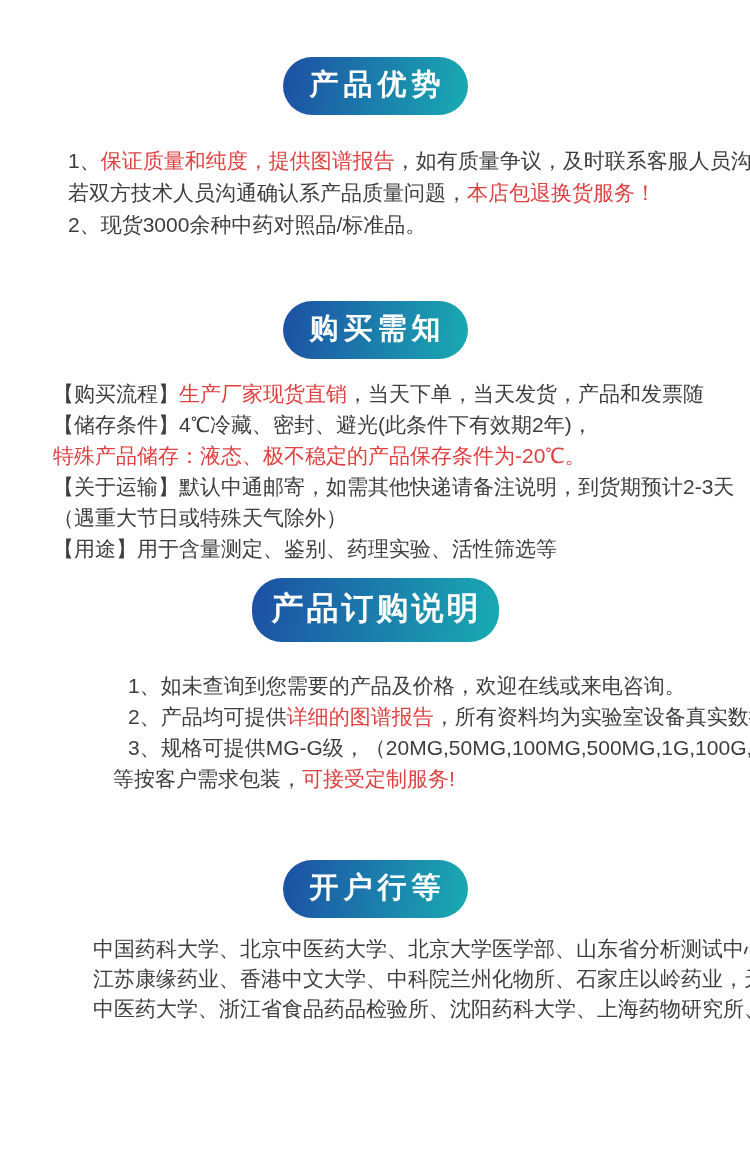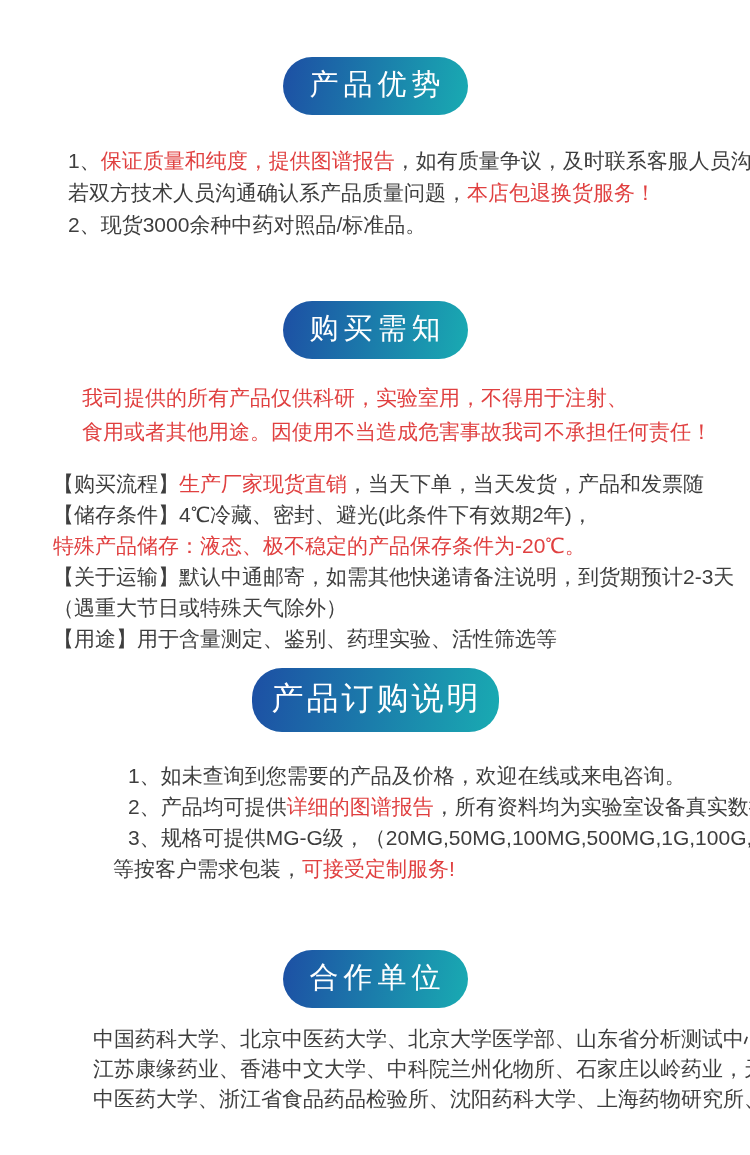--- a/index.html
+++ b/index.html
@@ -9,21 +9,21 @@
     height: 1155px;
     overflow: hidden;
     background: #ffffff;
     font-family: "Liberation Sans", sans-serif;
     color: var(--body-text, #3e3e3e);
   }
   .banner {
     margin: 0 auto;
     width: max-content;
     color: #ffffff;
-    font-weight: normal;
+    font-weight: bold;
     font-size: 29px;
     letter-spacing: 5px;
     padding: 8px 22px 10px 27px;
     border-radius: 30px;
     background: linear-gradient(100deg, var(--banner-gradient-left, #1d4fa4), var(--banner-gradient-right, #19abb2));
     text-align: center;
   }
   .banner--wide {
     font-size: 32px;
     letter-spacing: 3px;
@@ -60,24 +60,20 @@
     <div class="banner banner1">产品优势</div>
     <div class="txt adv-body">
       <p><span>1、</span><span class="red">保证质量和纯度，提供图谱报告</span><span>，如有质量争议，及时联系客服人员沟通，</span></p>
       <p><span>若双方技术人员沟通确认系产品质量问题，</span><span class="red">本店包退换货服务！</span></p>
       <p><span>2、现货3000余种中药对照品/标准品。</span></p>
     </div>
   </section>
 
   <section>
     <div class="banner banner2">购买需知</div>
-    <div class="txt warning">
-      <p><span class="red">我司提供的所有产品仅供科研，实验室用，不得用于注射、</span></p>
-      <p><span class="red">食用或者其他用途。因使用不当造成危害事故我司不承担任何责任！</span></p>
-    </div>
     <div class="txt details">
       <p><span>【购买流程】</span><span class="red">生产厂家现货直销</span><span>，当天下单，当天发货，产品和发票随</span></p>
       <p><span>【储存条件】4℃冷藏、密封、避光(此条件下有效期2年)，</span></p>
       <p><span class="red">特殊产品储存：液态、极不稳定的产品保存条件为-20℃。</span></p>
       <p><span>【关于运输】默认中通邮寄，如需其他快递请备注说明，到货期预计2-3天</span></p>
       <p><span>（遇重大节日或特殊天气除外）</span></p>
       <p><span>【用途】用于含量测定、鉴别、药理实验、活性筛选等</span></p>
     </div>
   </section>
 
@@ -85,21 +81,21 @@
     <div class="banner banner--wide banner3">产品订购说明</div>
     <div class="txt ordering">
       <p><span>1、如未查询到您需要的产品及价格，欢迎在线或来电咨询。</span></p>
       <p><span>2、产品均可提供</span><span class="red">详细的图谱报告</span><span>，所有资料均为实验室设备真实数据。</span></p>
       <p><span>3、规格可提供MG-G级，（20MG,50MG,100MG,500MG,1G,100G,500G）</span></p>
       <p class="cont"><span>等按客户需求包装，</span><span class="red">可接受定制服务!</span></p>
     </div>
   </section>
 
   <section>
-    <div class="banner banner4">合作单位</div>
+    <div class="banner banner4">开户行等</div>
     <div class="txt partners">
       <p><span>中国药科大学、北京中医药大学、北京大学医学部、山东省分析测试中心、</span></p>
       <p><span>江苏康缘药业、香港中文大学、中科院兰州化物所、石家庄以岭药业，天津</span></p>
       <p><span>中医药大学、浙江省食品药品检验所、沈阳药科大学、上海药物研究所、</span></p>
 
     </div>
   </section>
 
 </div>
 

